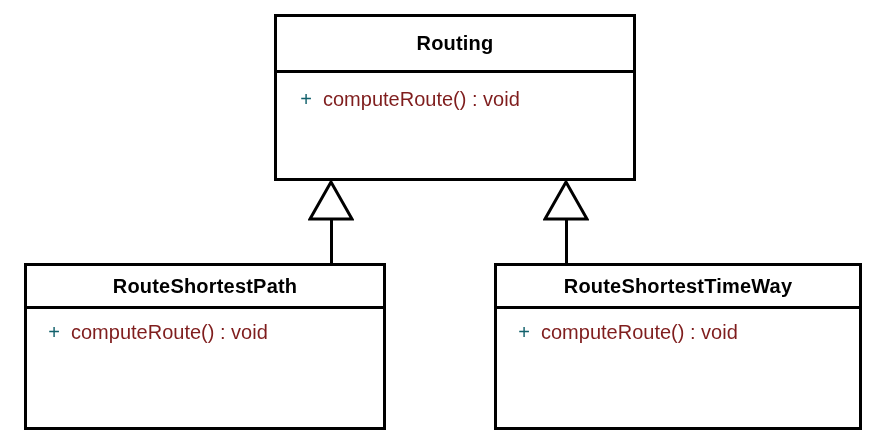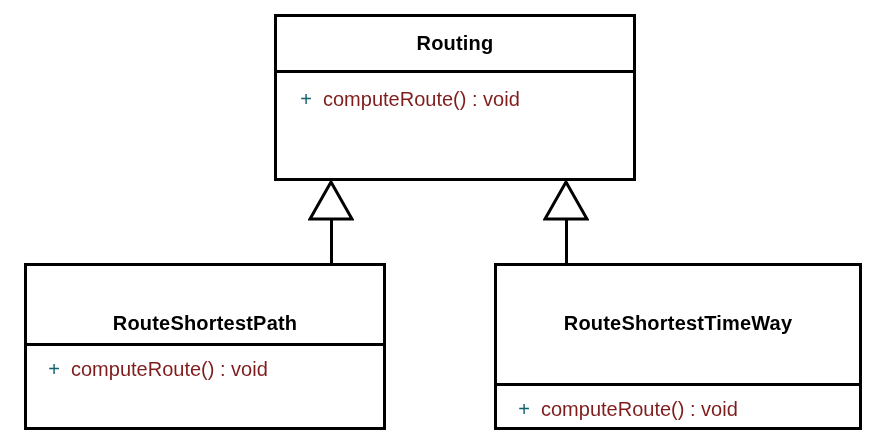--- a/index.html
+++ b/index.html
@@ -87,27 +87,25 @@
     left: 24px;
     top: 263px;
     width: 362px;
     height: 167px;
   }
   #class-route-shortest-time-way {
     left: 494px;
     top: 263px;
     width: 368px;
     height: 167px;
-    gap: 40px;
   }
   .child-class .uml-class-name {
     height: 40px;
     font-size: 20px;
     width: 100%;
-    margin-top: 37px;
   }
   .child-class .uml-member {
     font-size: 20px;
     margin-top: 12px;
     padding-left: 10px;
   }
   .child-class .uml-visibility { width: 34px; }
   .connector-line {
     position: absolute;
     width: 3px;

